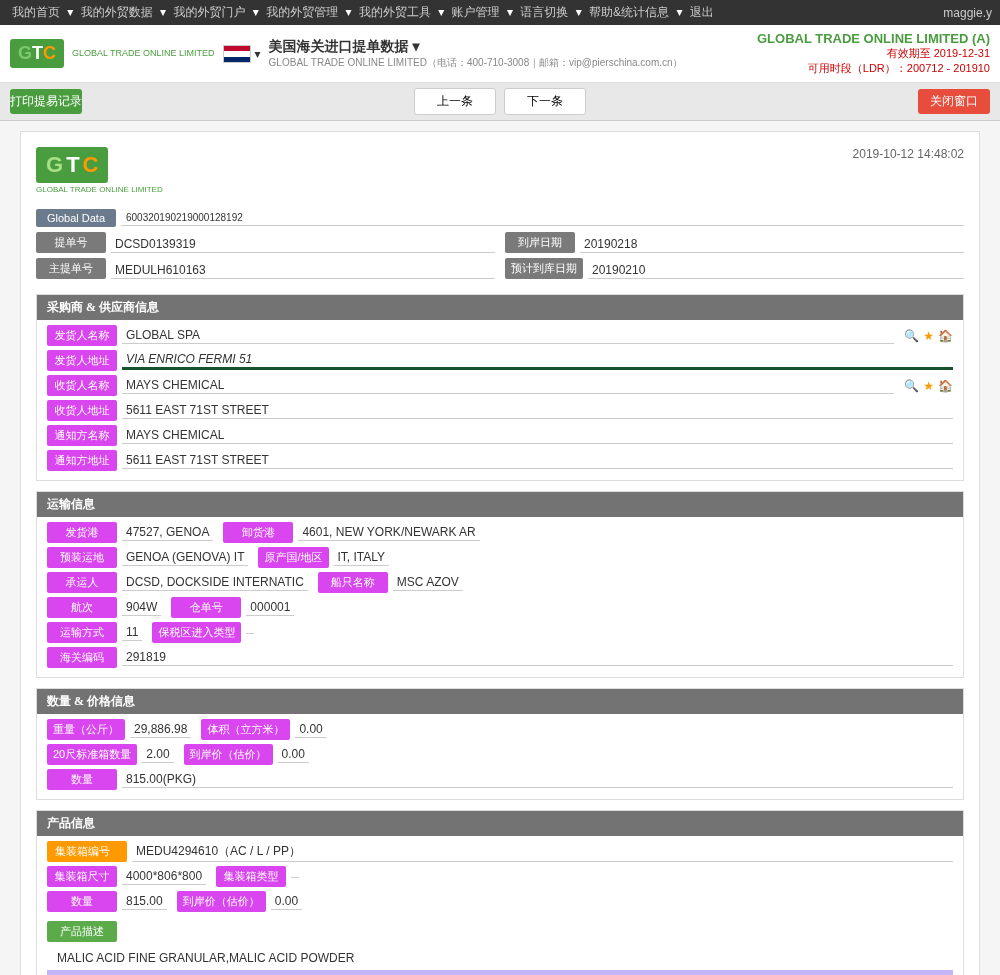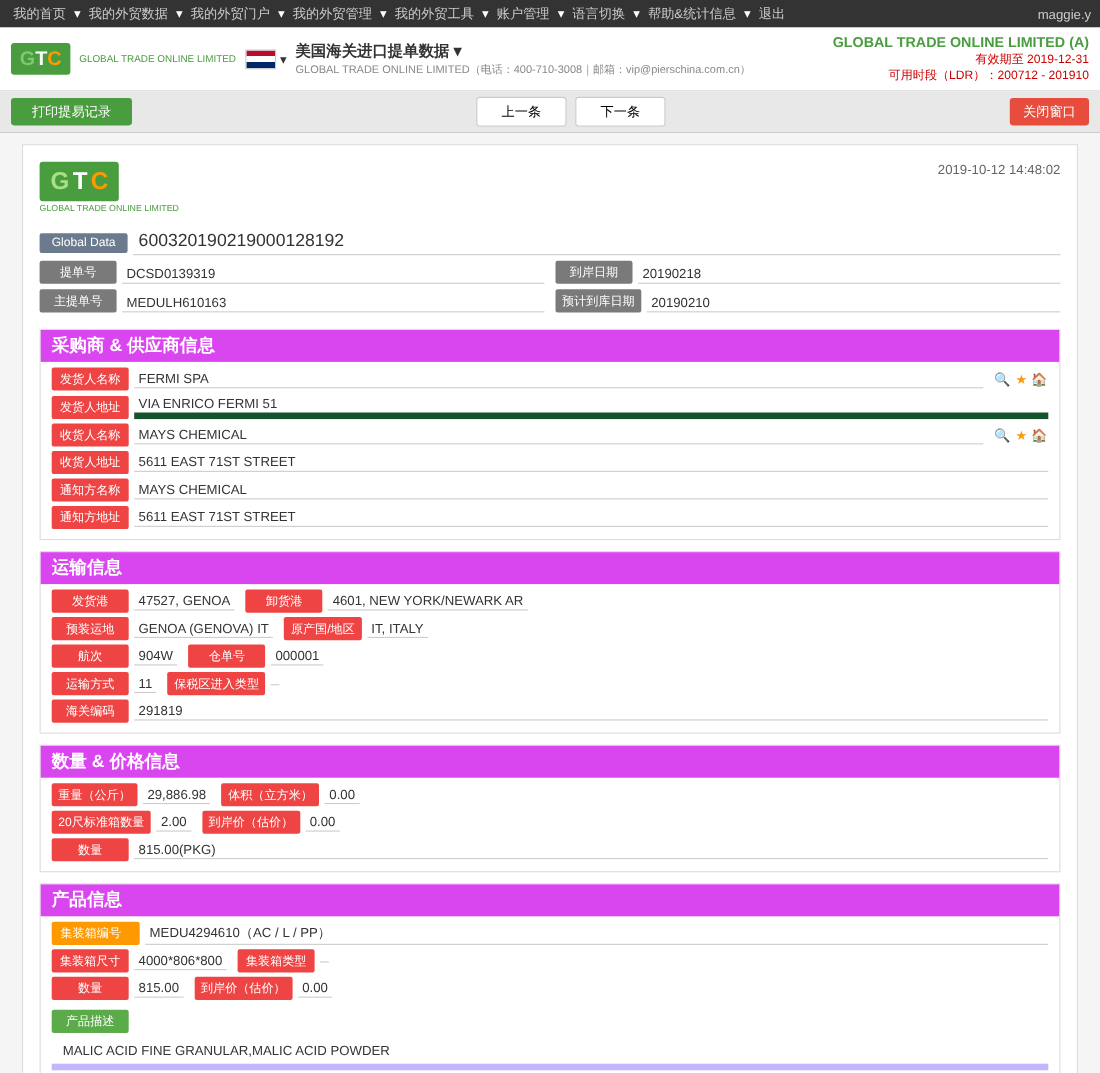--- a/index.html
+++ b/index.html
@@ -15,63 +15,63 @@
     .logo-area { display: flex; align-items: center; gap: 8px; }
     .logo-box { background: #4a9d3f; color: #fff; font-size: 18px; font-weight: bold; padding: 4px 8px; border-radius: 3px; }
     .logo-text { font-size: 9px; color: #4a9d3f; line-height: 1.2; }
     .flag-area { display: flex; align-items: center; gap: 4px; }
     .flag { width: 28px; height: 18px; background: linear-gradient(180deg, #bf0a30 33%, #fff 33%, #fff 66%, #002868 66%); border: 1px solid #ccc; }
     .header-right { text-align: right; font-size: 11px; color: #c00; }
     .header-right .company { color: #4a9d3f; font-weight: bold; font-size: 13px; }
     
     
     .toolbar { background: #e8e8e8; padding: 5px 10px; display: flex; align-items: center; gap: 8px; border-bottom: 1px solid #ccc; }
-    .btn-print { background: #4a9d3f; color: #fff; border: none; padding: 4px 19px; border-radius: 3px; cursor: pointer; font-size: 12px; }
+    .btn-print { background: #4a9d3f; color: #fff; border: none; padding: 4px 0; border-radius: 3px; cursor: pointer; font-size: 12px; }
     .btn-nav { background: #fff; border: 1px solid #ccc; padding: 4px 22px; border-radius: 3px; cursor: pointer; font-size: 12px; }
     .btn-close { background: #e74c3c; color: #fff; border: none; padding: 4px 12px; border-radius: 3px; cursor: pointer; font-size: 12px; }
     .toolbar-spacer { flex: 1; }
     
     
     .main-content { padding: 10px 20px; background: #f5f5f5; }
     
     
     .doc-card { background: #fff; border: 1px solid #ddd; margin-bottom: 10px; padding: 15px; }
     
     
     .doc-header { display: flex; justify-content: space-between; align-items: flex-start; margin-bottom: 15px; }
     .doc-logo { display: flex; flex-direction: column; align-items: flex-start; }
     .doc-logo-box { background: #4a9d3f; color: #fff; font-size: 22px; font-weight: bold; padding: 5px 10px; border-radius: 3px; display: flex; align-items: center; gap: 3px; }
     .doc-logo-sub { font-size: 8px; color: #4a9d3f; margin-top: 2px; }
     .doc-timestamp { font-size: 12px; color: #666; }
     
     
     .section { background: #fff; border: 1px solid #ddd; margin-bottom: 10px; }
-    .section-header { background: #d946ef; color: #fff; padding: 4px 10px; font-size: 16px; font-weight: bold; }
+    .section-header { background: #737373; color: #fff; padding: 4px 10px; font-size: 12px; font-weight: bold; font-family: Liberation Serif, serif; }
     
     
     .field-row { display: flex; align-items: flex-end; margin-bottom: 5px; gap: 5px; }
     
     
     .two-col { display: flex; gap: 10px; }
     .two-col .field-row { flex: 1; }
     
     
     .icon-row { display: flex; gap: 4px; align-items: center; margin-left: 5px; }
     
     
     .global-row { display: flex; align-items: center; margin-bottom: 5px; gap: 5px; }
     .global-label { background: #6b7b8d; color: #fff; padding: 3px 8px; font-size: 11px; border-radius: 2px; min-width: 80px; text-align: center; }
-    .global-value { font-size: 16px; padding: 2px 5px; border-bottom: 1px solid #ccc; flex: 1; }
+    .global-value { font-size: 10px; padding: 2px 5px; border-bottom: 1px solid #ccc; flex: 1; }
     
     
     .container-badge { background: #f90; color: #fff; padding: 3px 8px; font-size: 11px; border-radius: 2px; min-width: 80px; text-align: left; }
     
     .field-pair { display: flex; align-items: center; gap: 5px; margin-bottom: 4px; }
     .lbl { background: #7a7a7a; color: #fff; padding: 3px 6px; font-size: 11px; border-radius: 2px; white-space: nowrap; text-align: center; min-width: 70px; }
-    .lbl.green { background: #ef4444; }
+    .lbl.green { background: #d946ef; }
     .val { font-size: 12px; padding: 1px 4px; border-bottom: 1px solid #ccc; flex: 1; }
     
     .doc-inner { padding: 5px 10px; }
     
     .prod-desc { padding: 5px 10px; font-size: 12px; border-bottom: 6px solid #c4b5fd; }
   </style>
 </head>
 <body>
 
 <div class="top-nav">
@@ -168,30 +168,30 @@
         <span class="lbl">预计到库日期</span>
         <span class="val">20190210</span>
       </div>
     </div>
 
     <div class="section" style="margin-top:10px;">
       <div class="section-header">采购商 &amp; 供应商信息</div>
       <div class="doc-inner">
         <div class="field-pair">
           <span class="lbl green">发货人名称</span>
-          <span class="val" style="flex:1;">FERMI SPA</span>
+          <span class="val" style="flex:1;">GLOBAL SPA</span>
           <span class="icon-row">
             <span style="cursor:pointer;">🔍</span>
             <span style="cursor:pointer;color:#f90;">★</span>
             <span style="cursor:pointer;color:#f90;">🏠</span>
           </span>
         </div>
         <div class="field-pair">
           <span class="lbl green">发货人地址</span>
-          <span class="val" style="flex:1;border-bottom:6px solid #14532d;">VIA ENRICO FERMI 51</span>
+          <span class="val" style="flex:1;border-bottom:3px solid #14532d;font-style:italic;">VIA ENRICO FERMI 51</span>
         </div>
         <div class="field-pair">
           <span class="lbl green">收货人名称</span>
           <span class="val" style="flex:1;">MAYS CHEMICAL</span>
           <span class="icon-row">
             <span style="cursor:pointer;">🔍</span>
             <span style="cursor:pointer;color:#f90;">★</span>
             <span style="cursor:pointer;color:#f90;">🏠</span>
           </span>
         </div>
@@ -228,20 +228,30 @@
             <span class="lbl green">预装运地</span>
             <span class="val">GENOA (GENOVA) IT</span>
           </div>
           <div class="field-pair">
             <span class="lbl green">原产国/地区</span>
             <span class="val">IT, ITALY</span>
           </div>
         </div>
         <div class="two-col">
           <div class="field-pair">
+            <span class="lbl green">承运人</span>
+            <span class="val">DCSD, DOCKSIDE INTERNATIC</span>
+          </div>
+          <div class="field-pair">
+            <span class="lbl green">船只名称</span>
+            <span class="val">MSC AZOV</span>
+          </div>
+        </div>
+        <div class="two-col">
+          <div class="field-pair">
             <span class="lbl green">航次</span>
             <span class="val">904W</span>
           </div>
           <div class="field-pair">
             <span class="lbl green">仓单号</span>
             <span class="val">000001</span>
           </div>
         </div>
         <div class="two-col">
           <div class="field-pair">

